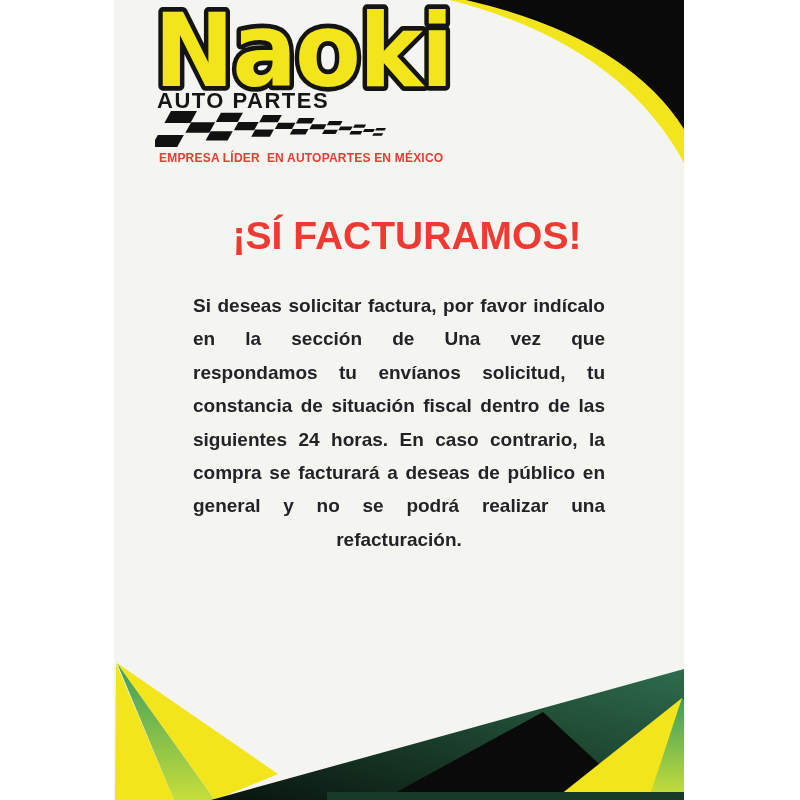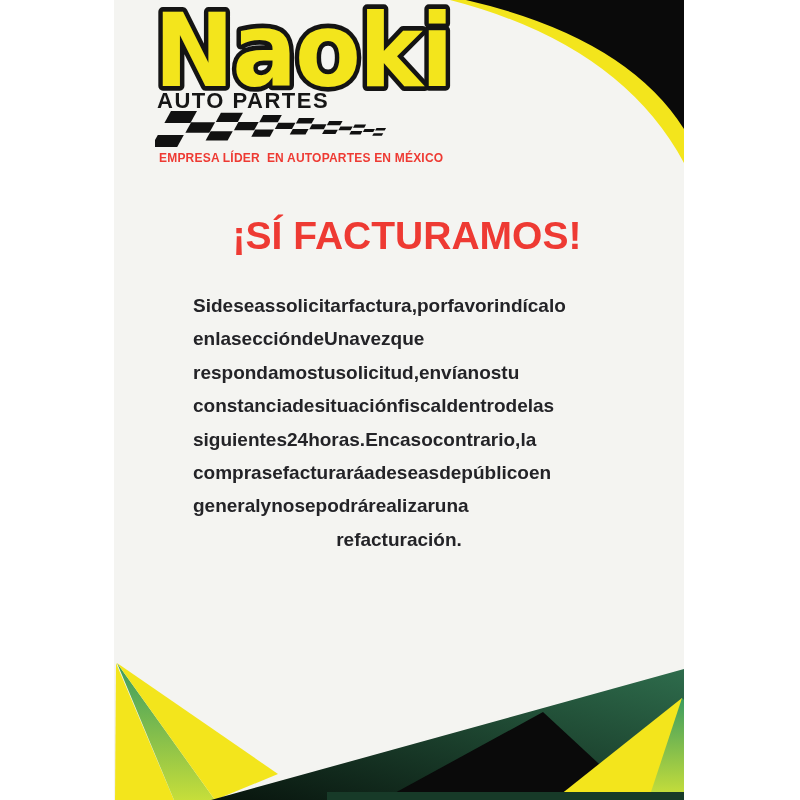--- a/index.html
+++ b/index.html
@@ -31,21 +31,21 @@
   .headline{
     position:absolute;left:0;top:206px;width:570px;margin:8px;
     text-align:center;font-size:39px;font-weight:bold;letter-spacing:0;
     color:var(--red);
   }
   .body-text{
     position:absolute;left:79px;top:289px;width:412px;
     font-size:19px;font-weight:bold;color:var(--ink);
   }
   .bline{
-    display:flex;height:33.4px;
+    display:flex;justify-content:space-between;height:33.4px;
     line-height:33.4px;white-space:nowrap;
   }
   .bline.single{justify-content:center;}
 </style>
 </head>
 <body>
 
 <div class="page">
   <div class="flyer">
 
@@ -128,22 +128,22 @@
           <span>la</span>
           <span>sección</span>
           <span>de</span>
           <span>Una</span>
           <span>vez</span>
           <span>que</span>
         </div>
         <div class="bline">
           <span>respondamos</span>
           <span>tu</span>
+          <span>envíanos</span>
           <span>solicitud,</span>
-          <span>envíanos</span>
           <span>tu</span>
         </div>
         <div class="bline">
           <span>constancia</span>
           <span>de</span>
           <span>situación</span>
           <span>fiscal</span>
           <span>dentro</span>
           <span>de</span>
           <span>las</span>

